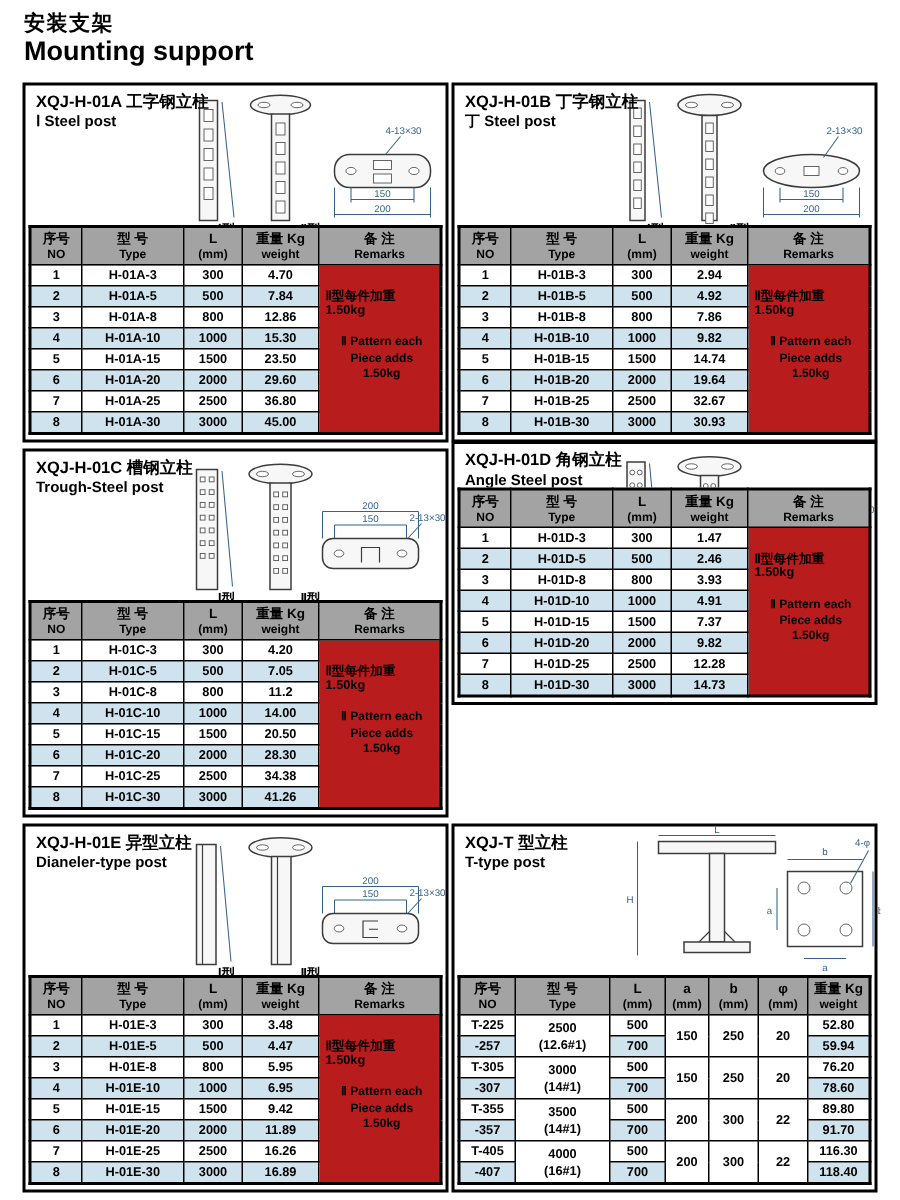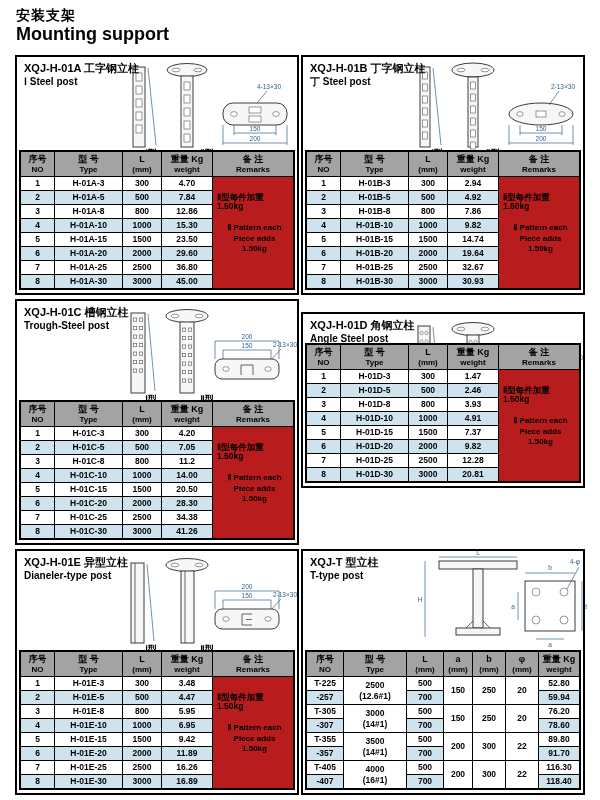--- a/index.html
+++ b/index.html
@@ -442,21 +442,21 @@
               <td>8</td>
               <td>H-01C-30</td>
               <td>3000</td>
               <td>41.26</td>
             </tr>
           </tbody>
         </table>
       </div>
   </section>
 
-  <section class="panel" style="left:301px;top:312px;height:176px">
+  <section class="panel" style="left:301px;top:294px;height:176px">
     <div class="ptitle">
       <div class="zh">XQJ-H-01D 角钢立柱</div>
       <div class="en">Angle Steel post</div>
     </div>
     <svg class="fig" width="284" height="104" viewBox="0 0 284 104">
       <defs>
           <g id="colD">
         <circle class="hole" r="1.6"></circle>
             <circle class="hole" cy="8.5" r="1.6"></circle>
         <circle class="hole" cy="17" r="1.6"></circle>
@@ -571,21 +571,21 @@
             <tr>
               <td>7</td>
               <td>H-01D-25</td>
               <td>2500</td>
               <td>12.28</td>
             </tr>
             <tr class="alt">
               <td>8</td>
               <td>H-01D-30</td>
               <td>3000</td>
-              <td>20.81</td>
+              <td>14.73</td>
             </tr>
           </tbody>
         </table>
       </div>
   </section>
 
   <section class="panel" style="left:15px;top:549px;height:246px">
     <div class="ptitle">
       <div class="zh">XQJ-H-01E 异型立柱</div>
       <div class="en">Dianeler-type post</div>

